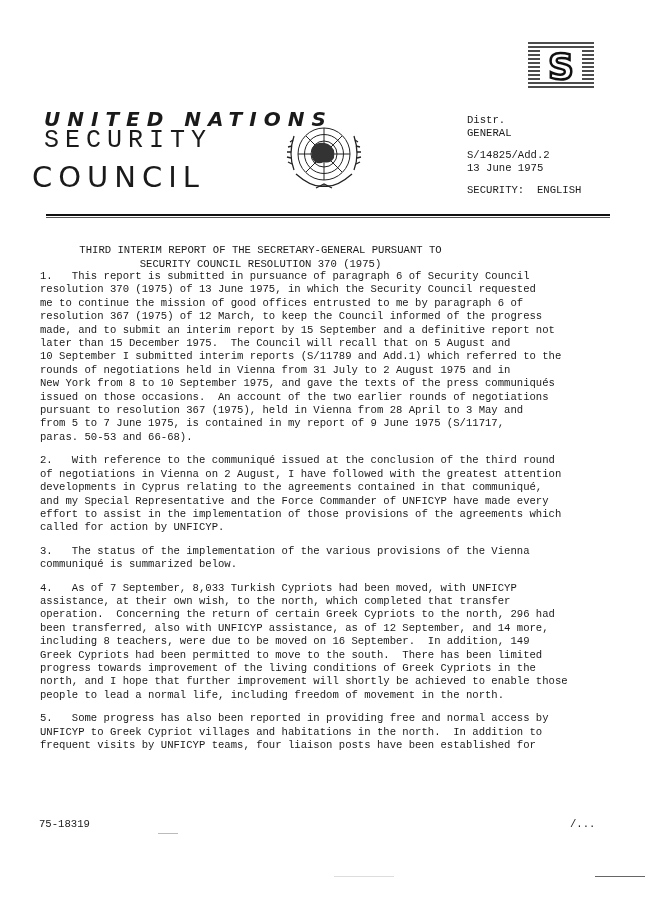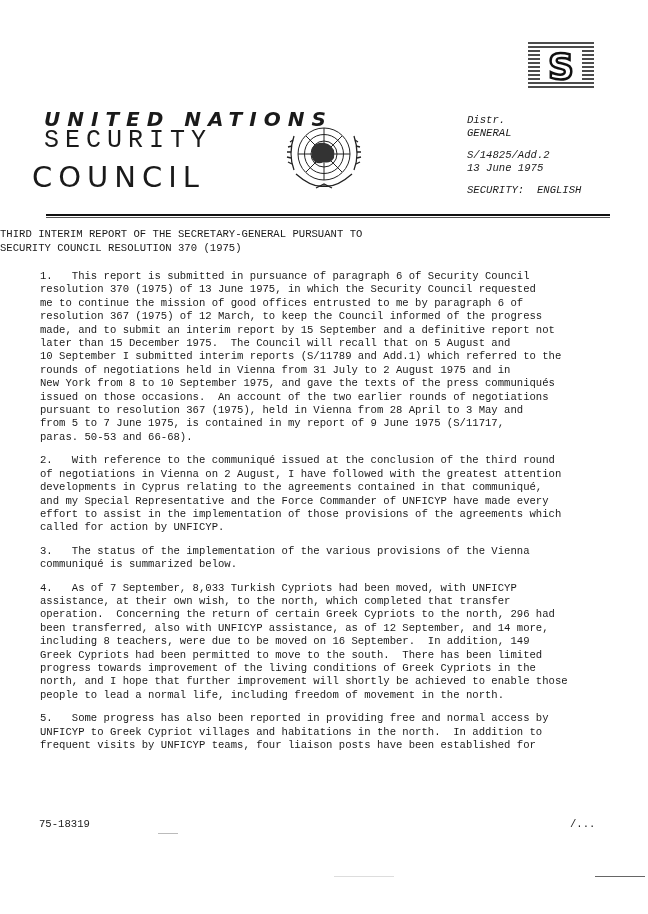--- a/index.html
+++ b/index.html
@@ -6,27 +6,27 @@
   body { width:648px; height:914px; position:relative; overflow:hidden; color:#1a1a1a; }
   .mono { font-family:"Liberation Mono","DejaVu Sans Mono",monospace; }
   .sans { font-family:"DejaVu Sans","Liberation Sans",sans-serif; }
 
   #s-logo { position:absolute; left:528px; top:41px; width:66px; height:48px; }
   #un-title { position:absolute; left:44px; top:92px; font-size:20px; font-weight:bold; font-style:italic; letter-spacing:7px;margin-top:15px; }
   #sc-line1 { position:absolute; left:44px; top:126px; font-size:25px; letter-spacing:6px;font-family:Liberation Mono, monospace; }
   #sc-line2 { position:absolute; left:32px; top:160px; font-size:29px; letter-spacing:6px; }
   #emblem { position:absolute; left:286px; top:118px; width:76px; height:76px; }
 
-  #meta { position:absolute; left:467px; top:114px; font-size:10.6px; line-height:13px;font-style:italic; }
+  #meta { position:absolute; left:467px; top:114px; font-size:10.6px; line-height:13px; }
   #meta .gap { height:9px; }
 
   #rule { position:absolute; left:46px; top:214px; width:564px; height:2px; background:#111; }
   #rule2 { position:absolute; left:46px; top:217px; width:564px; height:1px; background:#555; }
 
-  #title { position:absolute; left:0; width:521px; top:228px; text-align:left; font-size:10.6px; line-height:13.5px; }
+  #title { position:absolute; left:0; width:521px; top:244px; text-align:center; font-size:10.6px; line-height:13.5px; }
 
   #body { position:absolute; left:40px; top:270px; width:600px; font-size:10.6px; line-height:13.4px; white-space:pre; }
   .para { margin:0 0 10px 0; }
 
   #footer-code { position:absolute; left:39px; top:818px; font-size:10.6px; }
   #footer-cont { position:absolute; left:570px; top:818px; font-size:10.6px; }
 
   .speck { position:absolute; background:#bbb; }
 </style>
 </head>

